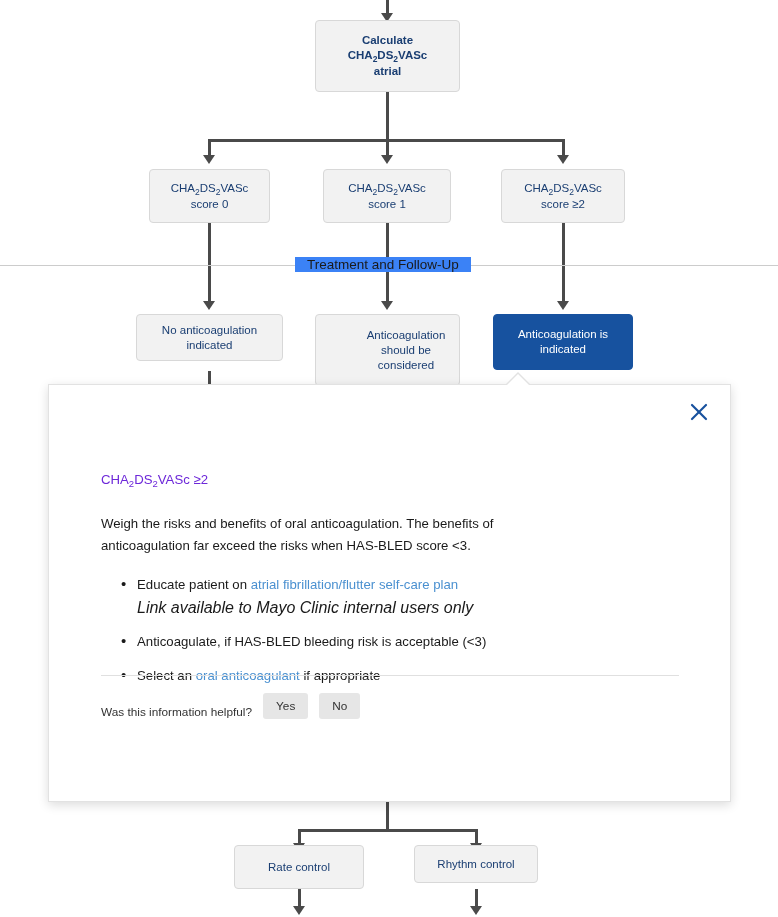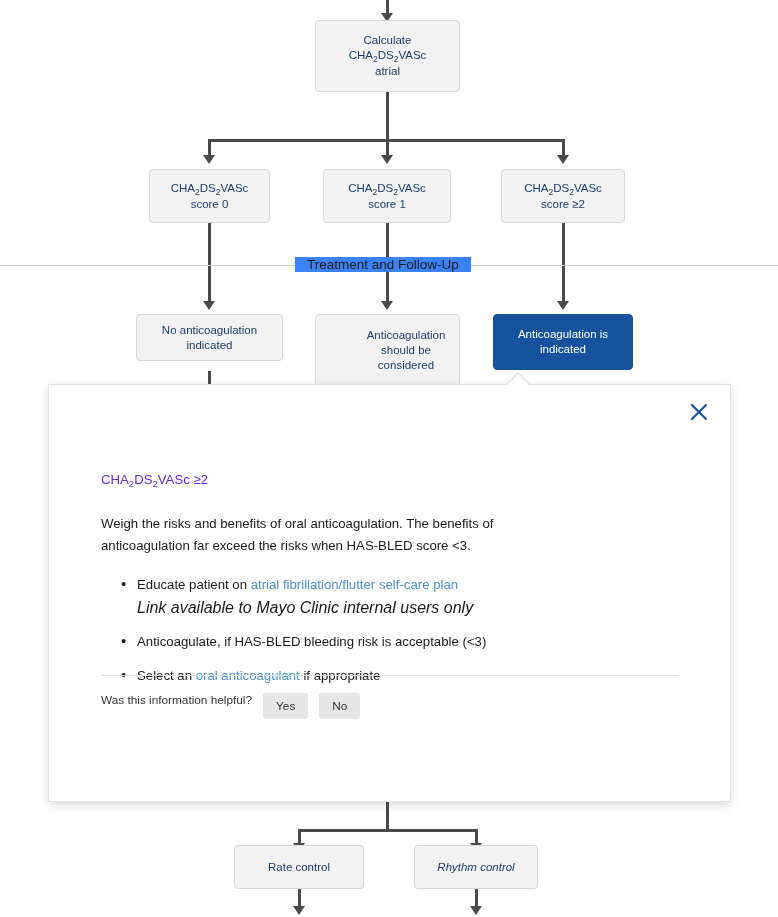--- a/index.html
+++ b/index.html
@@ -198,21 +198,21 @@
     top: 290px;
     width: 578px;
     height: 1px;
     background: #e0e0e0;
   }
   .feedback-row {
     position: absolute;
     left: 52px;
     top: 308px;
     display: flex;
-    align-items: flex-start;
+    align-items: flex-end;
     gap: 11px;
   }
   .feedback-label {
     font-size: 11.8px;
     color: #333;
   }
   .fb-btn {
     background: #e6e6e6;
     border: none;
     border-radius: 3px;
@@ -226,21 +226,21 @@
   }
 </style>
 </head>
 <body>
 
 <div id="flowchart">
 
   <div class="vline" style="left:386px; top:0px; height:14px;"></div>
   <div class="arrowhead" style="left:381px; top:13px;"></div>
 
-  <div class="node" style="left:315px; top:20px; width:145px; height:72px;">
+  <div class="node" style="left:315px; top:20px; width:145px; height:72px;font-weight:bold;">
     <div class="inner">
       <div>Calculate</div>
       <div>
         <span>CHA</span><sub>2</sub><span>DS</span><sub>2</sub><span>VASc</span>
       </div>
       <div>atrial</div>
     </div>
   </div>
 
   <div class="vline" style="left:386px; top:92px; height:50px;"></div>
@@ -322,21 +322,21 @@
   <div class="arrowhead" style="left:293px; top:843px;"></div>
   <div class="vline" style="left:475px; top:829px; height:16px;"></div>
   <div class="arrowhead" style="left:470px; top:843px;"></div>
 
   <div class="node" style="left:234px; top:845px; width:130px; height:44px;">
     <div class="inner">
       <div>Rate control</div>
     </div>
   </div>
 
-  <div class="node" style="left:414px; top:845px; width:124px; height:44px;font-style:italic;">
+  <div class="node" style="left:414px; top:845px; width:124px; height:38px;">
     <div class="inner">
       <div>Rhythm control</div>
     </div>
   </div>
 
   <div class="vline" style="left:298px; top:889px; height:19px;"></div>
   <div class="arrowhead" style="left:293px; top:906px;"></div>
   <div class="vline" style="left:475px; top:889px; height:19px;"></div>
   <div class="arrowhead" style="left:470px; top:906px;"></div>
 

